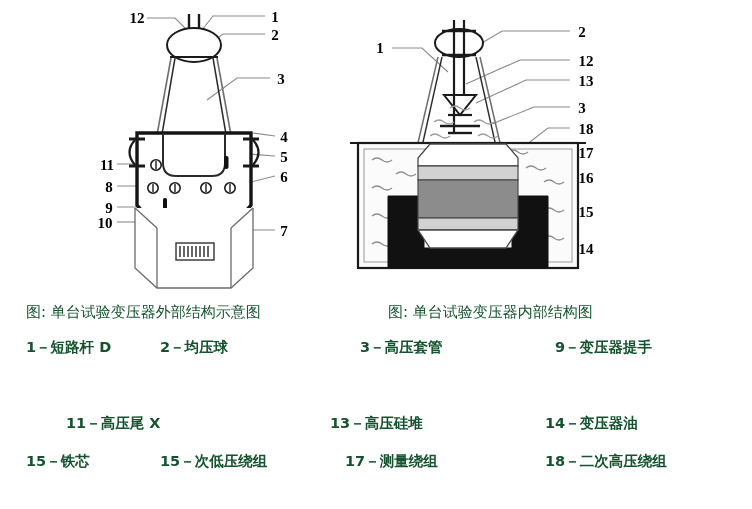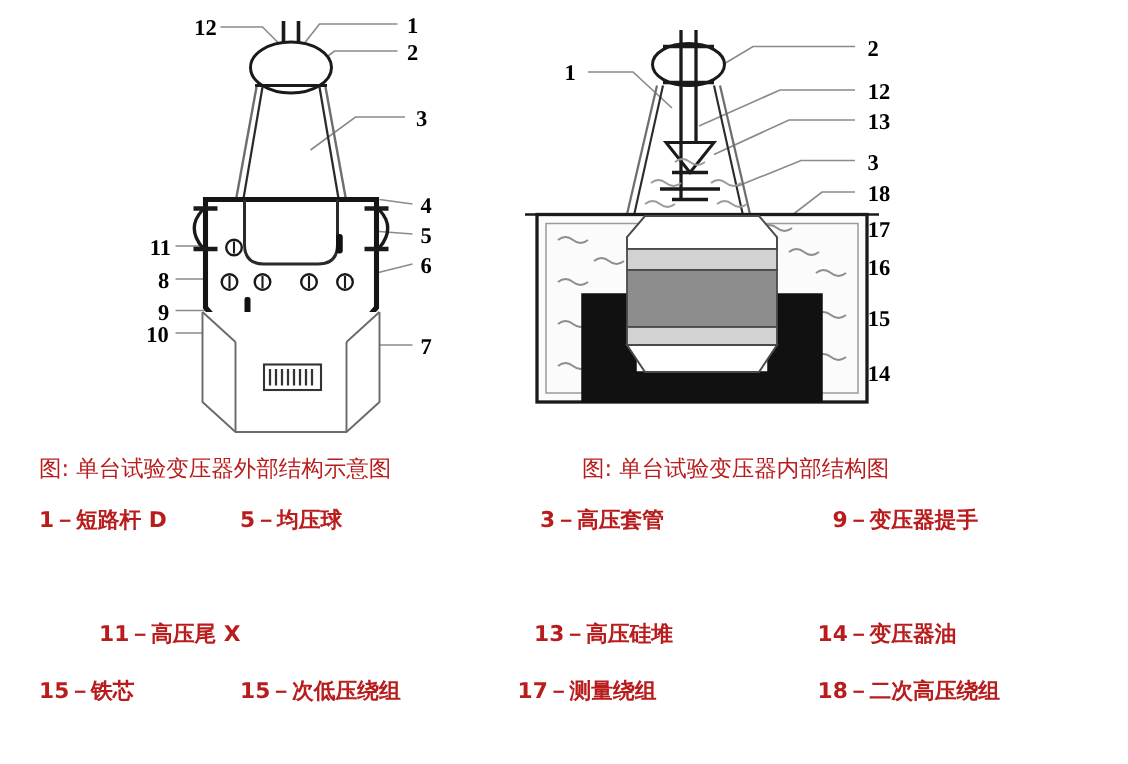--- a/index.html
+++ b/index.html
@@ -7,21 +7,21 @@
     padding: 0;
     background: #ffffff;
   }
   #page {
     position: relative;
     width: 752px;
     height: 509px;
     background: #ffffff;
     overflow: hidden;
     font-family: "Liberation Serif", "DejaVu Serif", serif;
-    color: #b91c1c;
+    color: #14532d;
   }
 
   
   #figures {
     position: absolute;
     left: 0;
     top: 0;
     width: 752px;
     height: 292px;
   }
@@ -87,21 +87,21 @@
   .c2 { left: 360px; }
   .c3 { left: 555px; }
 
   .r1 .c0 { left: 26px; }
   .r1 .c1 { left: 150px; }
   .r1 .c2 { left: 338px; }
   .r1 .c3 { left: 528px; }
 
   .r2 .c0 { left: 26px; margin-left: 40px; }
   .r2 .c1 { left: 160px; }
-  .r2 .c2 { left: 356px; }
+  .r2 .c2 { left: 330px; }
   .r2 .c3 { left: 545px; }
 
   .r3 .c0 { left: 26px; }
   .r3 .c1 { left: 160px; }
   .r3 .c2 { left: 345px; }
   .r3 .c3 { left: 545px; }
 
   
   .lbl {
     font-family: "Liberation Serif", "DejaVu Serif", serif;
@@ -327,21 +327,21 @@
     </div>
   </div>
 
   <div class="caption" id="caption-left">图: 单台试验变压器外部结构示意图</div>
   <div class="caption" id="caption-right">图: 单台试验变压器内部结构图</div>
 
   <div id="legend">
 
     <div class="legend-row r0">
       <div class="legend-cell c0">1－短路杆 D</div>
-      <div class="legend-cell c1">5－均压球</div>
+      <div class="legend-cell c1">2－均压球</div>
       <div class="legend-cell c2">3－高压套管</div>
       <div class="legend-cell c3">9－变压器提手</div>
     </div>
 
 
     <div class="legend-row r2">
       <div class="legend-cell c0">11－高压尾 X</div>
       <div class="legend-cell c2">13－高压硅堆</div>
       <div class="legend-cell c3">14－变压器油</div>
     </div>

